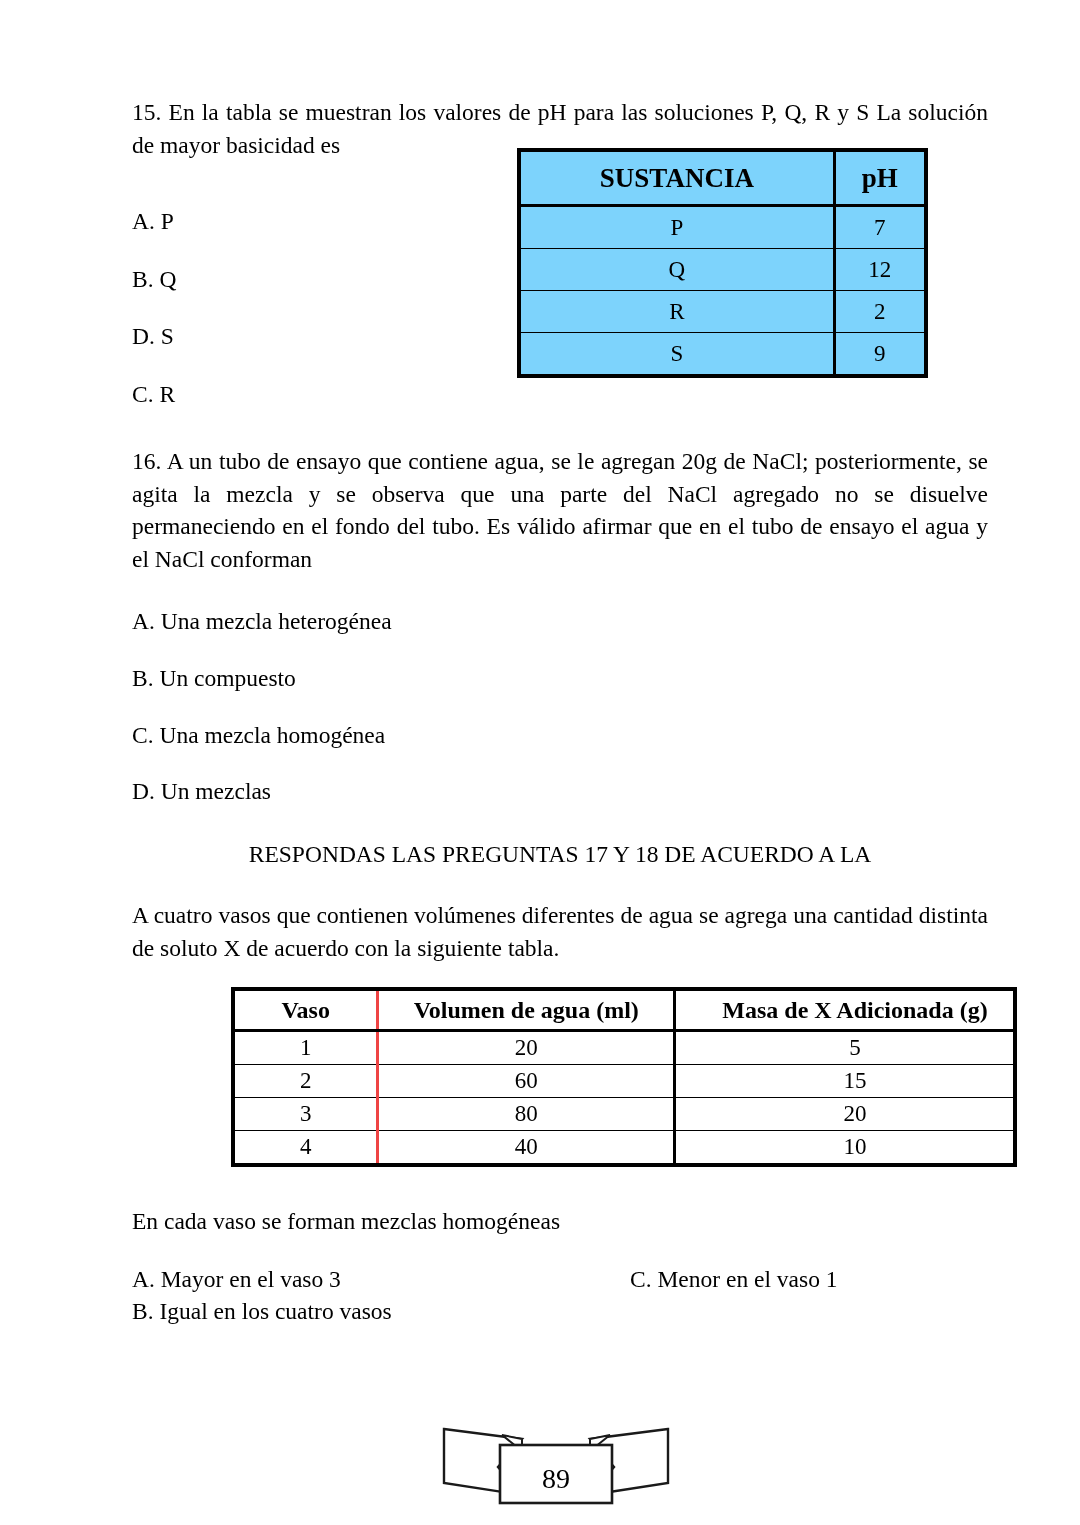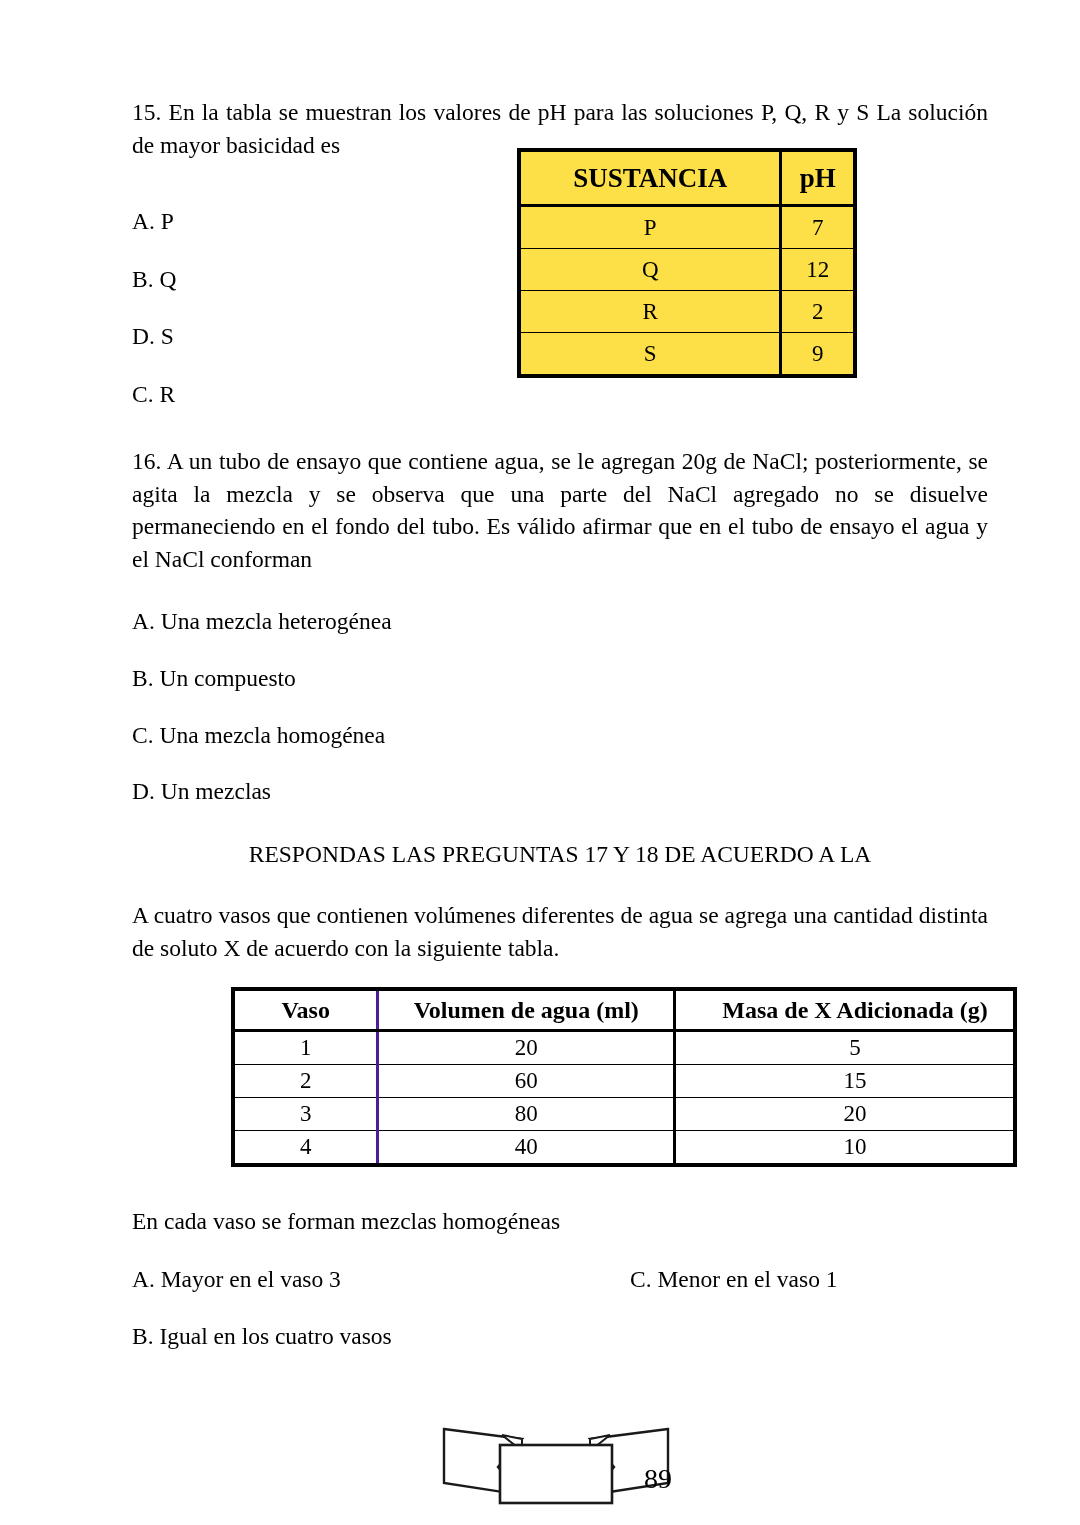--- a/index.html
+++ b/index.html
@@ -51,24 +51,24 @@
     margin-top: 44px;
     width: 330px;
   }
   .q15-opts .opt { margin-bottom: 26px; }
 
   
   .table1 {
     position: absolute;
     left: 385px;
     top: 52px;
-    width: 340px;
+    width: 411px;
     border-collapse: collapse;
     border: 4px solid #000;
-    background: #fde047;
+    background: #7dd3fc;
   }
   .table1 th, .table1 td {
     border: 1px solid #000;
     text-align: center;
     vertical-align: middle;
     font-size: 23px;
     padding: 0;
   }
   .table1 th {
     font-weight: bold;
@@ -103,46 +103,45 @@
     font-size: 23px;
     padding: 0;
     height: 32px;
   }
   .table2 th {
     font-weight: bold;
     font-size: 24px;
     height: 38px;
     border-bottom: 3px solid #000;
   }
-  .table2 .col-vaso { width: 148px; border-right: 3px solid #4c1d95; }
+  .table2 .col-vaso { width: 148px; border-right: 3px solid #ef4444; }
   .table2 .col-vol  { width: 308px; border-right: 3px solid #000; }
   .table2 .col-masa { width: 330px; padding-left: 21px; }
 
   
   .opt-grid {
     display: grid;
     grid-template-columns: 498px auto;
-    row-gap: 25px;
   }
 
   
   .banner {
     position: absolute;
     left: 440px;
     top: 1421px;
     width: 232px;
     height: 92px;
   }
   .banner svg { display: block; }
   .banner-num {
     position: absolute;
     left: 0;
     top: 44px;
     width: 232px;
-    text-align: right;
+    text-align: center;
     font-size: 28px;
     line-height: 1;
     color: #000;
   }
 </style>
 </head>
 <body>
 
 <div class="page">
   <div class="content">

